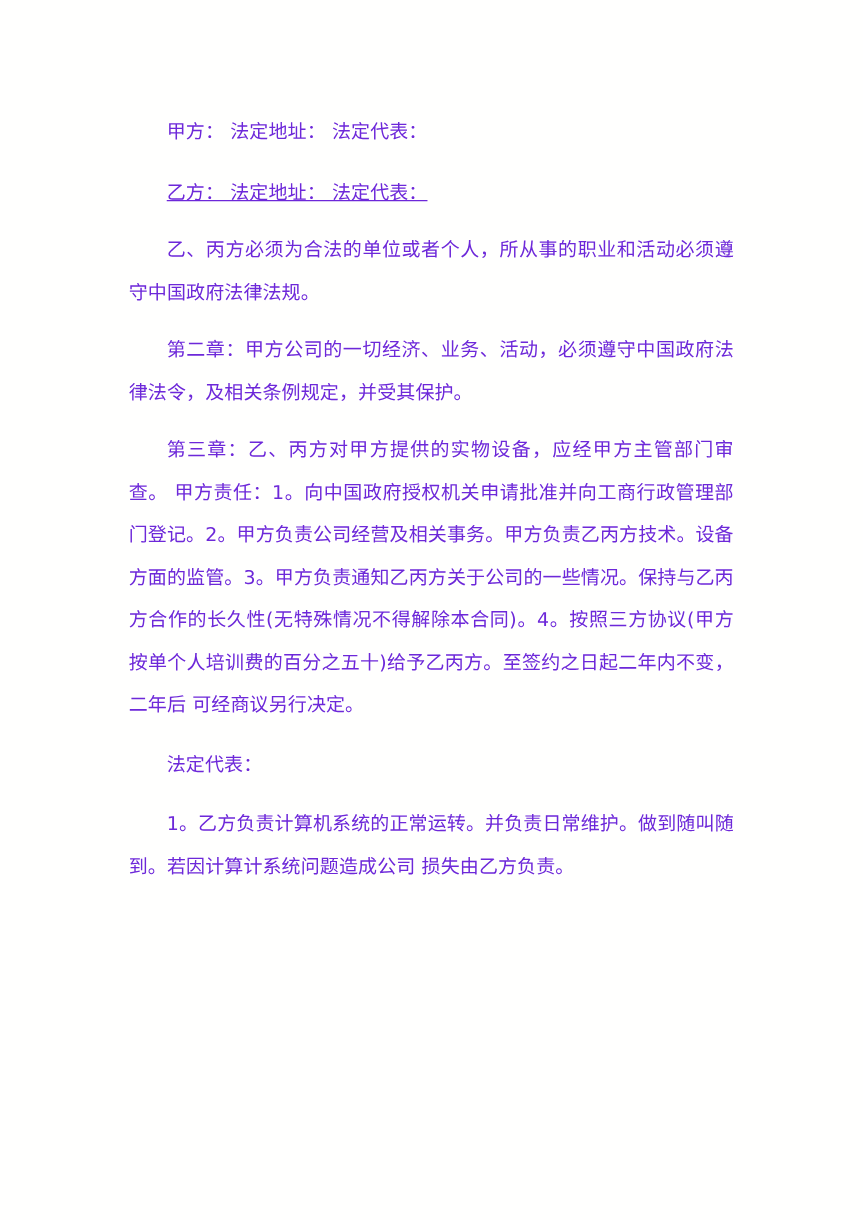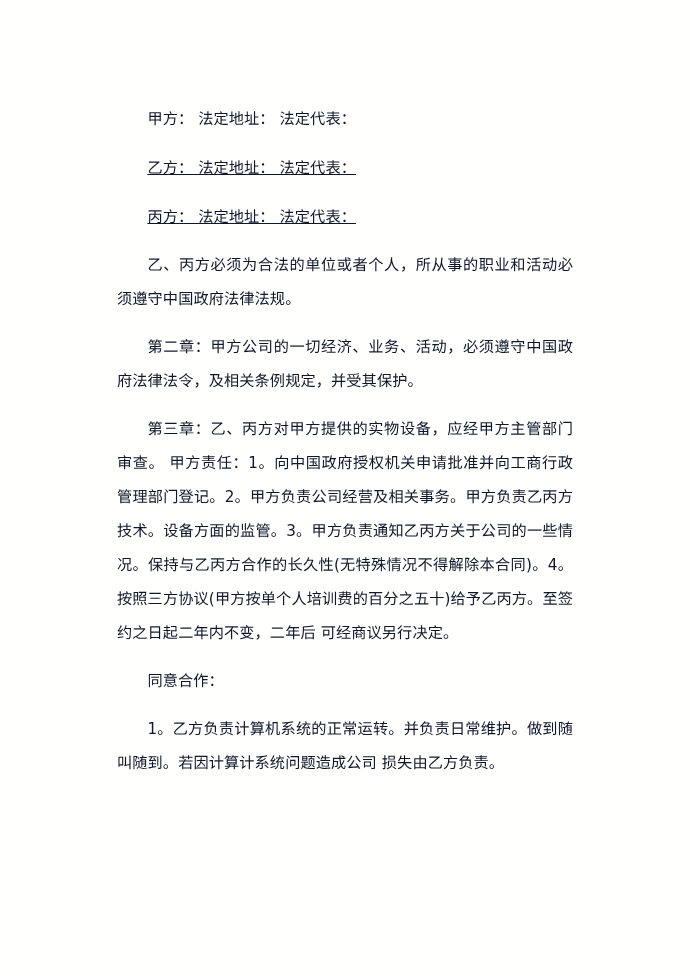--- a/index.html
+++ b/index.html
@@ -23,22 +23,22 @@
     box-sizing: border-box;
     padding: 88px 104px 0 103px;
   }
 
   .doc-body {
     width: 484px;
   }
 
   
   .para {
-    margin: 14px;
-    color: #0f172a;
+    margin: 0;
+    color: #6d28d9;
     font-size: 15.2px;
     line-height: 34px;
     text-align: justify;
     text-justify: inter-ideograph;
     text-indent: 2em;
     letter-spacing: 0.1px;
     word-break: break-all;
     -webkit-font-smoothing: antialiased;
   }
 
@@ -69,27 +69,26 @@
 </head>
 <body>
 
 <div class="page">
   <div class="doc-body">
 
     <p class="para party">甲方： 法定地址： 法定代表：</p>
 
     <p class="para party">乙方： 法定地址： 法定代表：</p>
 
-    <p class="para party">丙方： 法定地址： 法定代表：</p>
 
 
     <p class="para">乙、丙方必须为合法的单位或者个人，所从事的职业和活动必须遵守中国政府法律法规。</p>
 
     <p class="para">第二章：甲方公司的一切经济、业务、活动，必须遵守中国政府法律法令，及相关条例规定，并受其保护。</p>
 
     <p class="para">第三章：乙、丙方对甲方提供的实物设备，应经甲方主管部门审查。 甲方责任：1。向中国政府授权机关申请批准并向工商行政管理部门登记。2。甲方负责公司经营及相关事务。甲方负责乙丙方技术。设备方面的监管。3。甲方负责通知乙丙方关于公司的一些情况。保持与乙丙方合作的长久性(无特殊情况不得解除本合同)。4。按照三方协议(甲方按单个人培训费的百分之五十)给予乙丙方。至签约之日起二年内不变，二年后 可经商议另行决定。</p>
 
-    <p class="para section-head">同意合作：</p>
+    <p class="para section-head">法定代表：</p>
 
     <p class="para item">1。乙方负责计算机系统的正常运转。并负责日常维护。做到随叫随到。若因计算计系统问题造成公司 损失由乙方负责。</p>
 
   </div>
 </div>
 
 </body></html>

